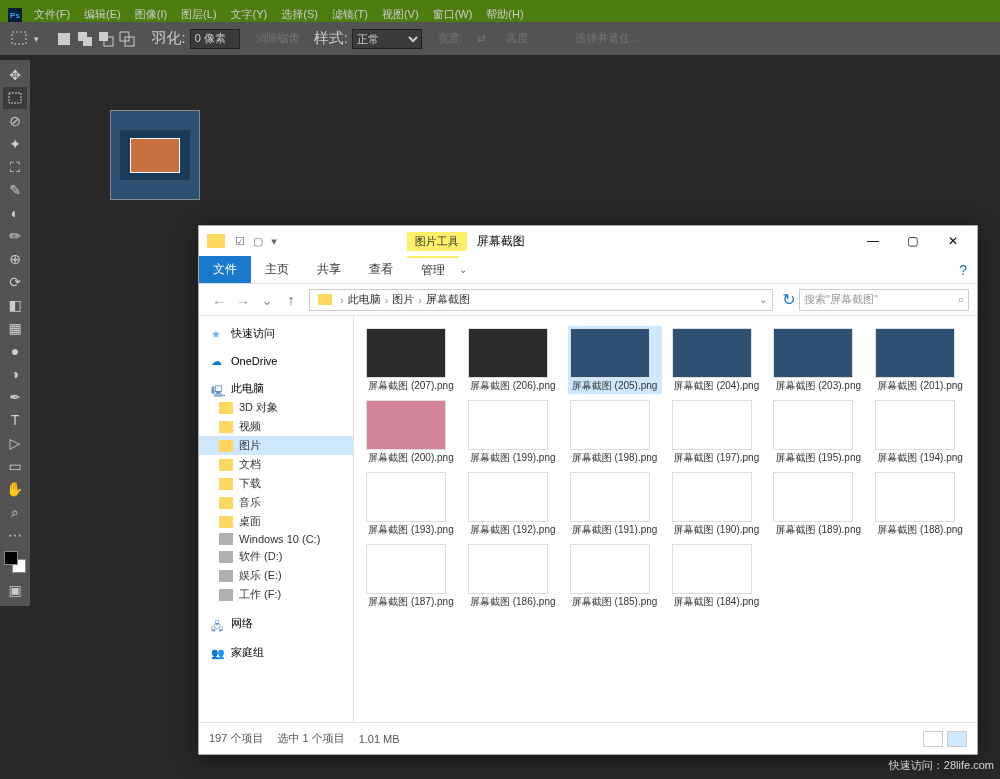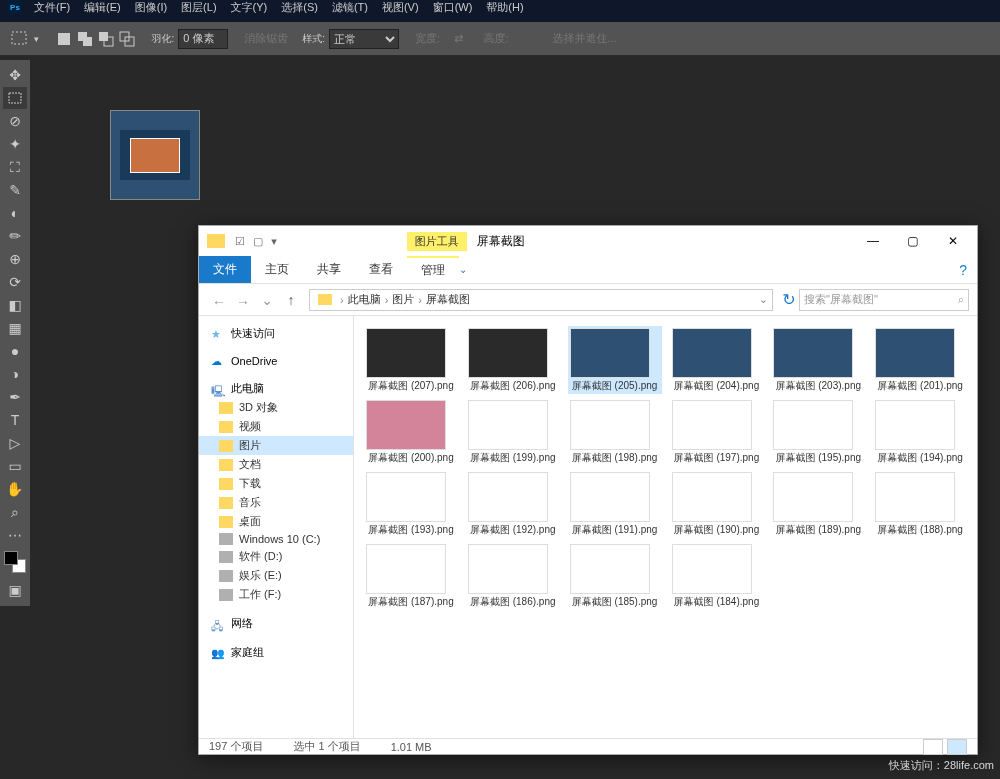--- a/index.html
+++ b/index.html
@@ -1,26 +1,26 @@
 <!DOCTYPE html>
 <html><head>
   <meta charset="utf-8">
   <style>
     * { margin: 0; padding: 0; box-sizing: border-box; font-family: "Microsoft YaHei", sans-serif; }
     body { width: 1000px; height: 779px; background: #282828; overflow: hidden; position: relative; }
     
     
-    .title-bar { height: 22px; background: #0f172a; display: flex; align-items: flex-start; padding: 0 8px; }
+    .title-bar { height: 22px; background: #4d7c0f; display: flex; align-items: flex-end; padding: 0 8px; }
     .ps-logo { width: 14px; height: 14px; background: #001e36; color: #31a8ff; font-size: 8px; font-weight: bold; display: flex; align-items: center; justify-content: center; margin-right: 12px; }
     .menu-item { color: #ccc; font-size: 11px; margin-right: 14px; cursor: default; }
     
     
     .options-bar { height: 34px; background: #535353; display: flex; align-items: center; padding: 0 10px; border-bottom: 1px solid #2a2a2a; }
     .opt-group { display: flex; align-items: center; margin-right: 16px; }
-    .opt-label { color: #ccc; font-size: 10px; margin-right: 4px; }
+    .opt-label { color: #ccc; font-size: 15px; margin-right: 4px; }
     .opt-input { width: 50px; height: 20px; background: #3a3a3a; border: 1px solid #222; color: #ccc; font-size: 11px; padding: 0 4px; }
     .opt-disabled { color: #777; font-size: 11px; margin-right: 14px; }
     .opt-select { width: 70px; height: 20px; background: #3a3a3a; border: 1px solid #222; color: #ccc; font-size: 11px; }
     
     
     .left-toolbar { position: absolute; left: 0; top: 60px; width: 30px; background: #535353; display: flex; flex-direction: column; align-items: center; padding: 4px 0; }
     .tool-btn { width: 24px; height: 22px; display: flex; align-items: center; justify-content: center; color: #ccc; margin-bottom: 1px; cursor: default; font-size: 14px; }
     .tool-btn.active { background: #3a3a3a; }
     .tool-swatch { width: 22px; height: 22px; position: relative; margin-top: 4px; }
     .swatch-fg { width: 14px; height: 14px; background: #000; border: 1px solid #888; position: absolute; top: 0; left: 0; }
@@ -76,21 +76,21 @@
     .file-grid { display: grid; grid-template-columns: repeat(6, 1fr); gap: 4px 8px; }
     .file-item { display: flex; flex-direction: column; padding: 2px; }
     .file-item.selected { background: #cde8ff; }
     .file-thumb { width: 80px; height: 50px; border: 1px solid #ddd; background: #f0f0f0; margin-bottom: 2px; position: relative; overflow: hidden; }
     .file-thumb.dark { background: #2a2a2a; }
     .file-thumb.desk { background: #2e5072; }
     .file-thumb.white { background: #fff; }
     .file-thumb.pink { background: #d4849a; }
     .file-label { font-size: 10px; color: #333; text-align: center; line-height: 1.2; }
     
-    .exp-status { height: 16px; border-top: 1px solid #e0e0e0; display: flex; align-items: center; padding: 0 10px; font-size: 11px; color: #555; gap: 30px; }
+    .exp-status { height: 32px; border-top: 1px solid #e0e0e0; display: flex; align-items: center; padding: 0 10px; font-size: 11px; color: #555; gap: 14px; }
     .status-views { margin-left: auto; display: flex; gap: 4px; }
     .view-btn { width: 20px; height: 16px; border: 1px solid #ccc; }
     .view-btn.active { background: #cde8ff; }
     
     .watermark { position: absolute; right: 6px; bottom: 6px; font-size: 11px; color: #d8d8d8; }
   </style>
 </head>
 <body>
 
 <div class="title-bar">

